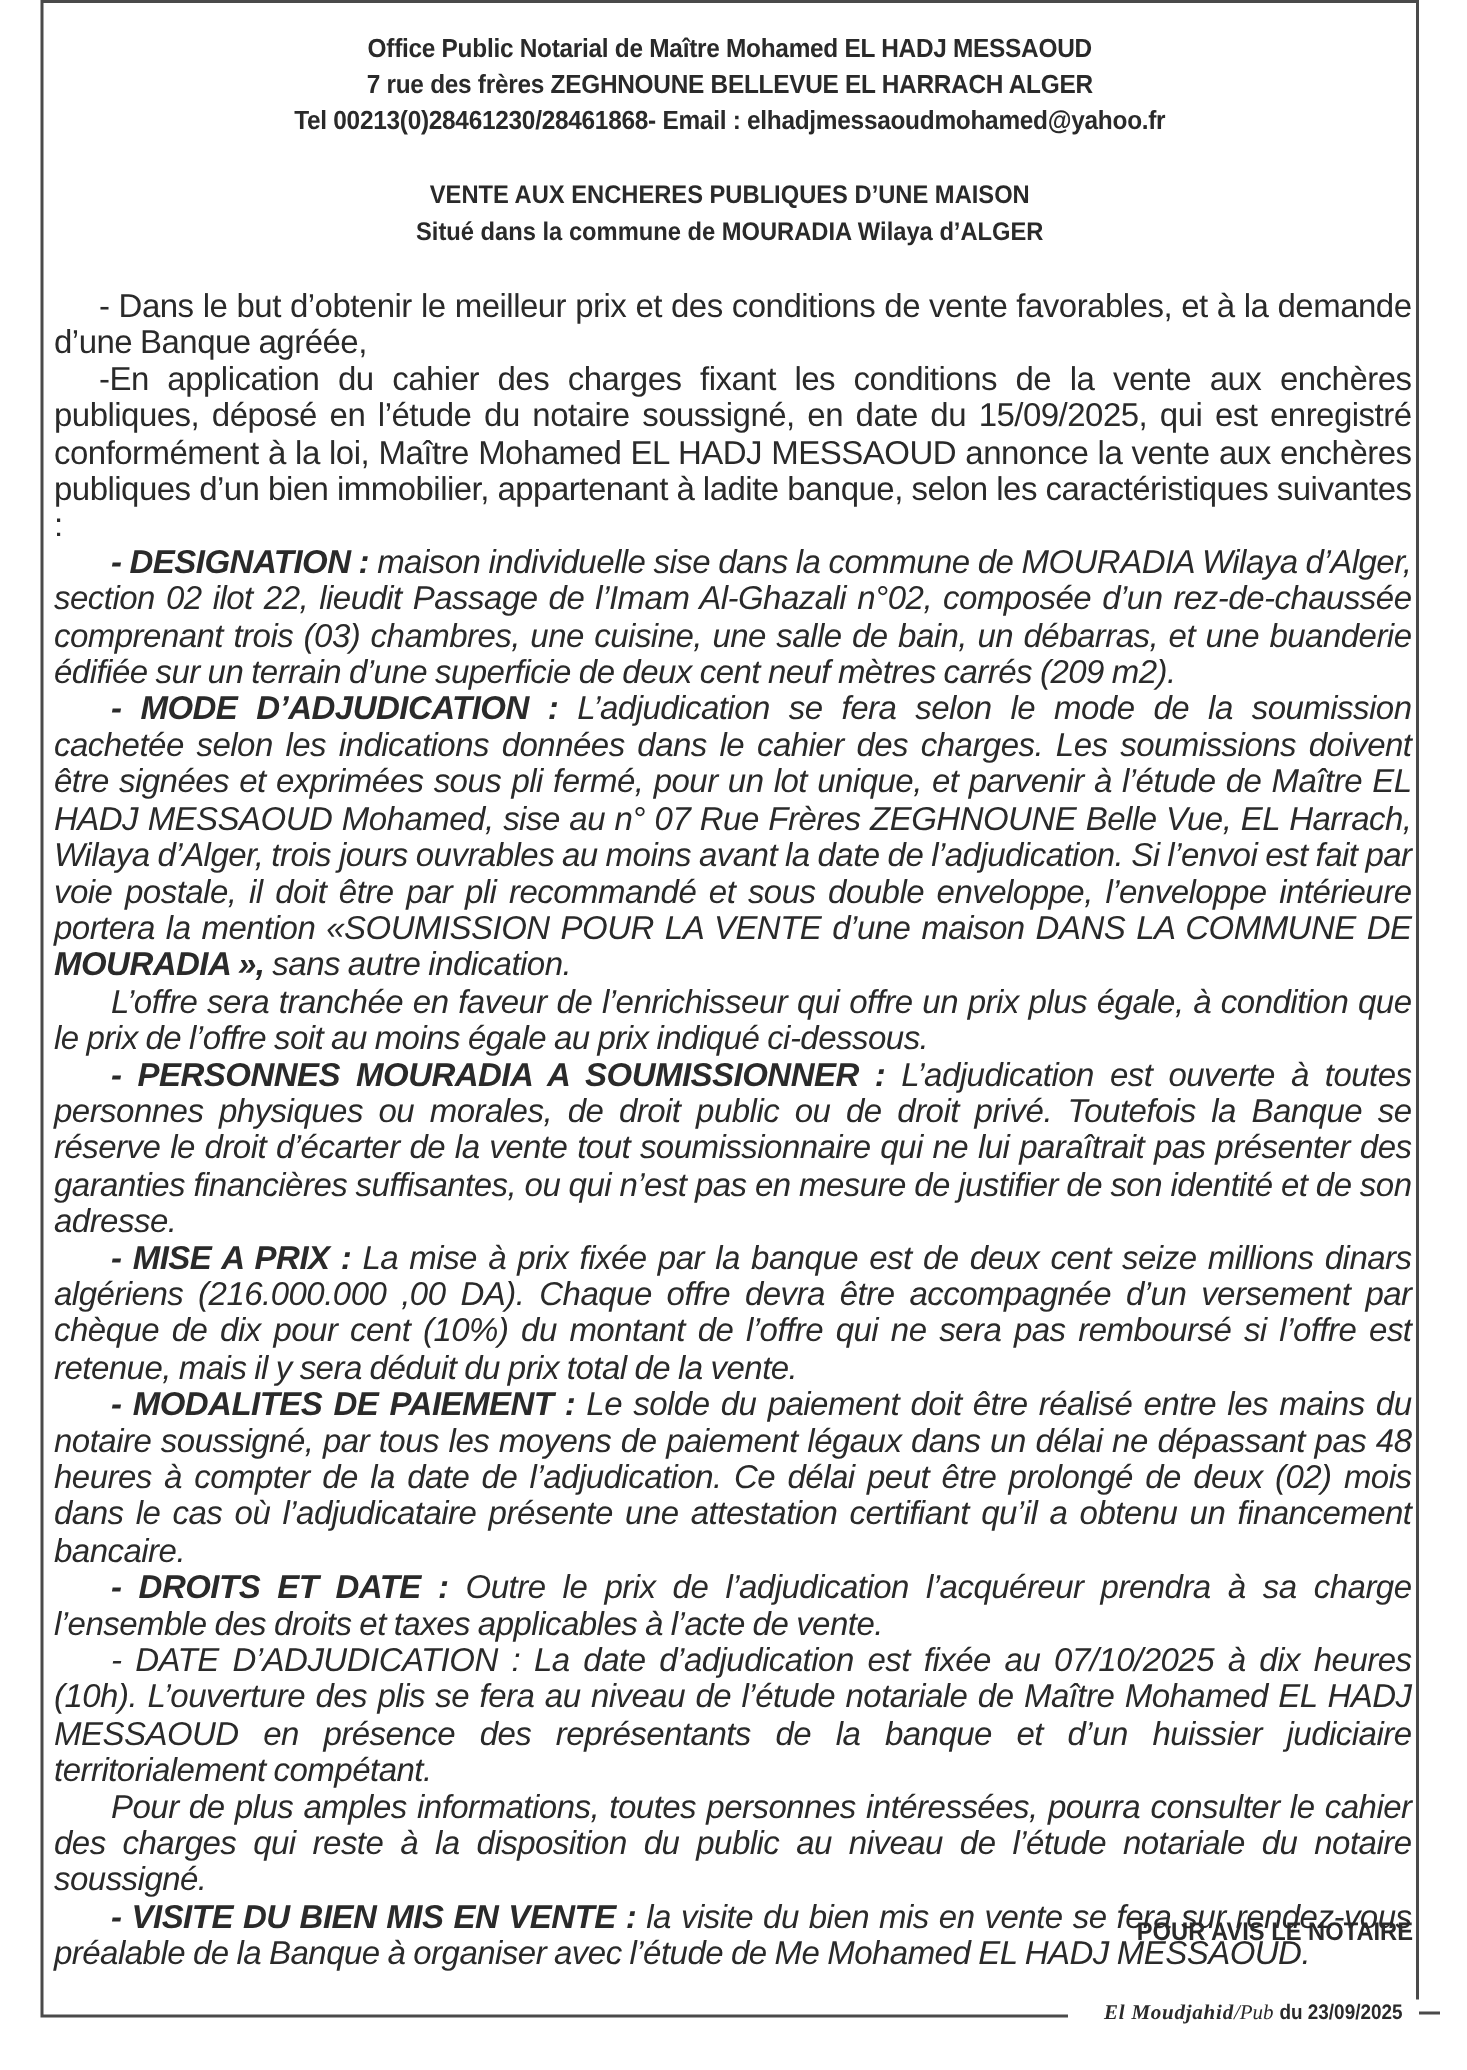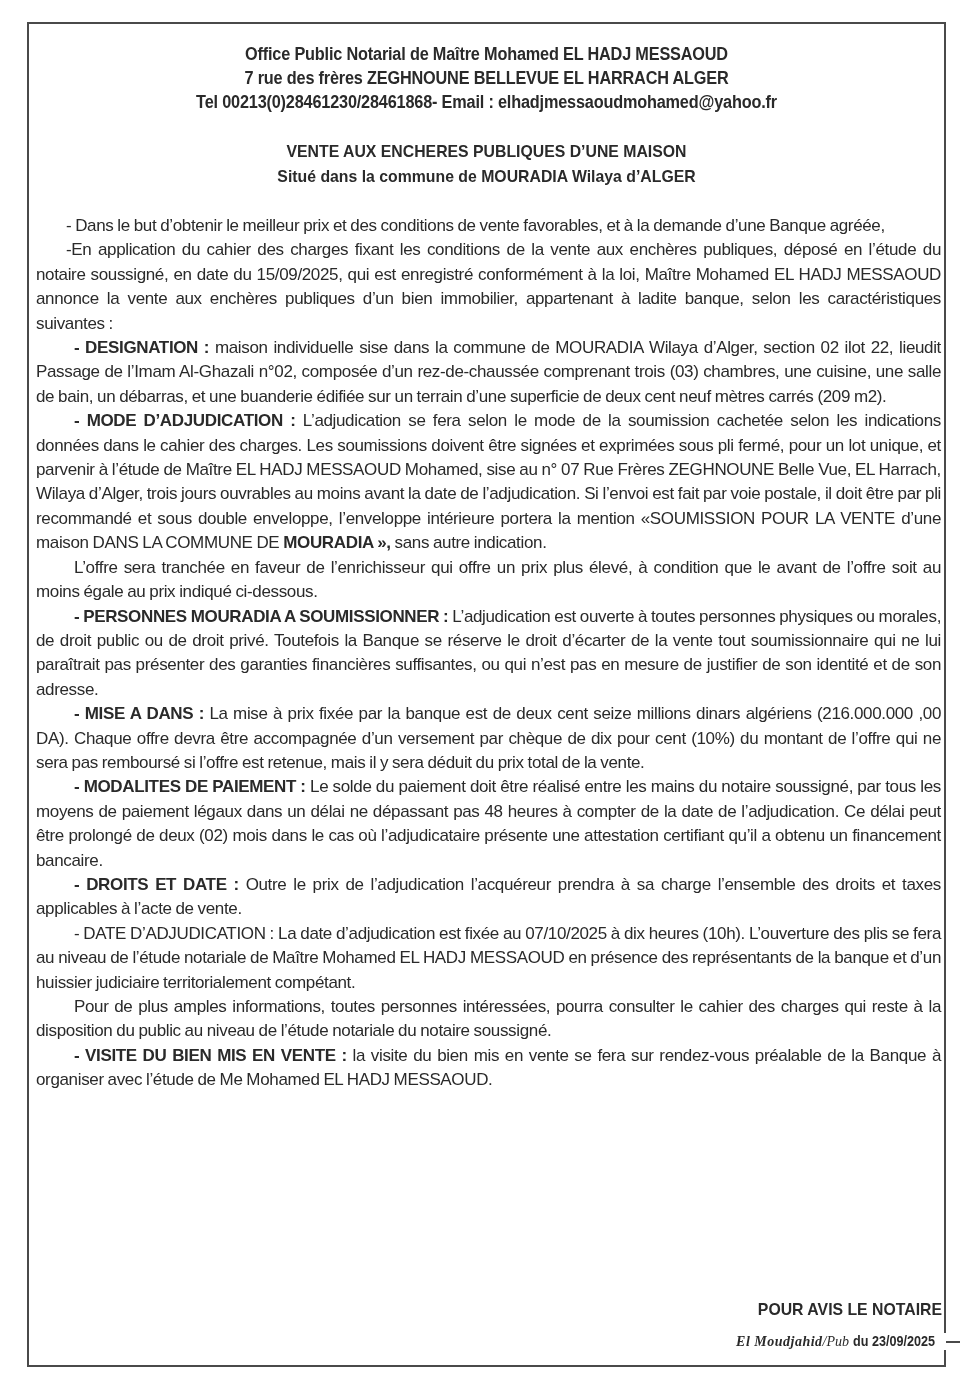--- a/index.html
+++ b/index.html
@@ -11,21 +11,21 @@
       width: 978px;
       height: 1380px;
       position: relative;
       overflow: hidden;
       font-family: "Liberation Sans", "DejaVu Sans", sans-serif;
       color: #2a2a2a;
     }
     .notice-box {
       position: absolute;
       left: 27px;
-      top: 22px;
+      top: 0;
       width: 919px;
       height: 1345px;
       border: 2px solid #4a4a4a;
       box-sizing: border-box;
     }
     .header {
       position: absolute;
       left: 0;
       right: 0;
       top: 18px;
@@ -49,31 +49,31 @@
       line-height: 25px;
       transform: scaleX(0.93);
       transform-origin: center top;
     }
     .title-block .line { display: block; }
     .body-text {
       position: absolute;
       left: 7px;
       width: 905px;
       top: 190px;
-      font-size: 17px;
+      font-size: 22px;
       line-height: 24.4px;
       text-align: justify;
       letter-spacing: -0.35px;
       word-spacing: -0.5px;
     }
     .para {
       margin: 0;
       text-indent: 30px;
     }
-    .para.indent-more { text-indent: 38px; }
+    .para.indent-more { text-indent: 38px; font-style: italic; }
     .para b { font-weight: bold; }
     .signature {
       position: absolute;
       right: 2px;
       top: 1276px;
       font-weight: bold;
       font-size: 17px;
       transform: scaleX(0.93);
       transform-origin: right top;
     }
@@ -135,27 +135,27 @@
     <p class="para">
       <span>-En application du cahier des charges fixant les conditions de la vente aux enchères publiques, déposé en l’étude du notaire soussigné, en date du 15/09/2025, qui est enregistré conformément à la loi, Maître Mohamed EL HADJ MESSAOUD annonce la vente aux enchères publiques d’un bien immobilier, appartenant à ladite banque, selon les caractéristiques suivantes :</span>
     </p>
     <p class="para indent-more">
       <b>- DESIGNATION :</b><span> maison individuelle sise dans la commune de MOURADIA Wilaya d’Alger, section 02 ilot 22, lieudit Passage de l’Imam Al-Ghazali n°02, composée d’un rez-de-chaussée comprenant trois (03) chambres, une cuisine, une salle de bain, un débarras, et une buanderie édifiée sur un terrain d’une superficie de deux cent neuf mètres carrés (209 m2).</span>
     </p>
     <p class="para indent-more">
       <b>- MODE D’ADJUDICATION :</b><span> L’adjudication se fera selon le mode de la soumission cachetée selon les indications données dans le cahier des charges. Les soumissions doivent être signées et exprimées sous pli fermé, pour un lot unique, et parvenir à l’étude de Maître EL HADJ MESSAOUD Mohamed, sise au n° 07 Rue Frères ZEGHNOUNE Belle Vue, EL Harrach, Wilaya d’Alger, trois jours ouvrables au moins avant la date de l’adjudication. Si l’envoi est fait par voie postale,  il doit être par pli recommandé et sous double enveloppe, l’enveloppe intérieure portera la mention «SOUMISSION POUR LA VENTE d’une maison DANS LA COMMUNE DE </span><b>MOURADIA »,</b><span> sans autre indication.</span>
     </p>
     <p class="para indent-more">
-      <span>L’offre sera tranchée en faveur de l’enrichisseur qui offre un prix plus élevé, à condition que le avant de l’offre soit au moins égale au prix indiqué ci-dessous.</span>
+      <span>L’offre sera tranchée en faveur de l’enrichisseur qui offre un prix plus égale, à condition que le prix de l’offre soit au moins égale au prix indiqué ci-dessous.</span>
     </p>
     <p class="para indent-more">
       <b>- PERSONNES MOURADIA A SOUMISSIONNER :</b><span> L’adjudication est ouverte à toutes personnes physiques ou morales, de droit public ou de droit privé. Toutefois la Banque se réserve le droit d’écarter de la vente tout soumissionnaire qui ne lui paraîtrait pas présenter des garanties financières suffisantes, ou qui n’est pas en mesure de justifier de son identité et de son adresse.</span>
     </p>
     <p class="para indent-more">
-      <b>- MISE A DANS :</b><span> La mise à prix fixée par la banque est de deux cent seize millions dinars algériens (216.000.000 ,00 DA). Chaque offre devra être accompagnée d’un versement par chèque de dix pour cent (10%) du montant de l’offre qui ne sera pas remboursé si l’offre est retenue, mais il y sera déduit du prix total de la vente.</span>
+      <b>- MISE A PRIX :</b><span> La mise à prix fixée par la banque est de deux cent seize millions dinars algériens (216.000.000 ,00 DA). Chaque offre devra être accompagnée d’un versement par chèque de dix pour cent (10%) du montant de l’offre qui ne sera pas remboursé si l’offre est retenue, mais il y sera déduit du prix total de la vente.</span>
     </p>
     <p class="para indent-more">
       <b>- MODALITES DE PAIEMENT :</b><span> Le solde du paiement doit être réalisé entre les mains du notaire soussigné, par tous les moyens de paiement légaux dans un délai ne dépassant pas 48 heures à compter de la date de l’adjudication. Ce délai peut être prolongé de deux (02) mois dans le cas où l’adjudicataire présente une attestation certifiant qu’il a obtenu un financement bancaire.</span>
     </p>
     <p class="para indent-more">
       <b>- DROITS ET DATE :</b><span> Outre le prix de l’adjudication l’acquéreur prendra à sa charge l’ensemble des droits et taxes applicables à l’acte de vente.</span>
     </p>
     <p class="para indent-more">
       <span>- DATE D’ADJUDICATION : La date d’adjudication est fixée au 07/10/2025 à dix heures (10h). L’ouverture des plis se fera au niveau de l’étude notariale de Maître Mohamed EL HADJ MESSAOUD en présence des représentants de la banque et d’un huissier judiciaire territorialement compétant.</span>
     </p>

